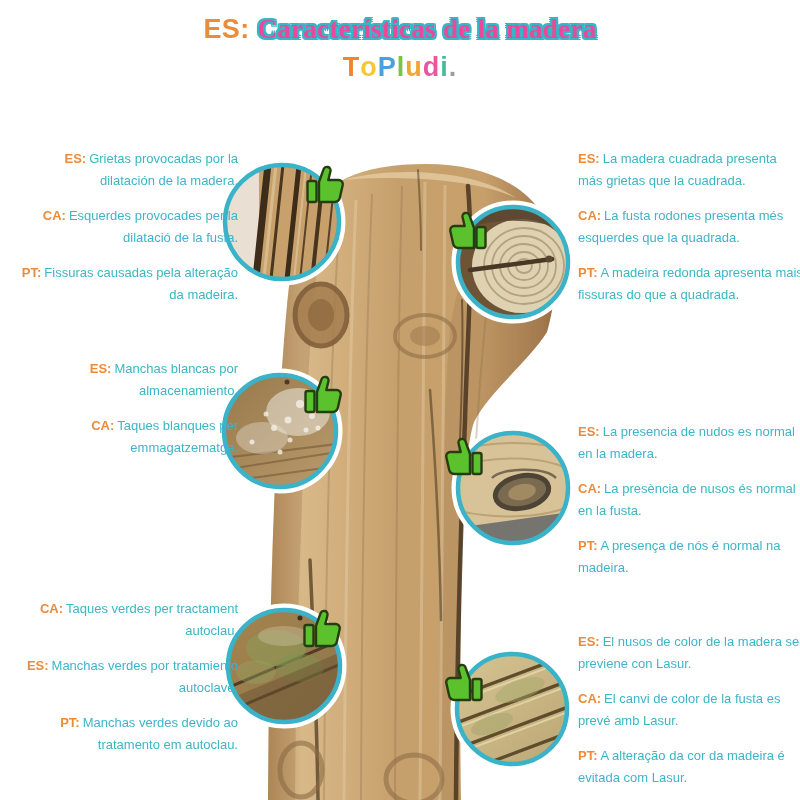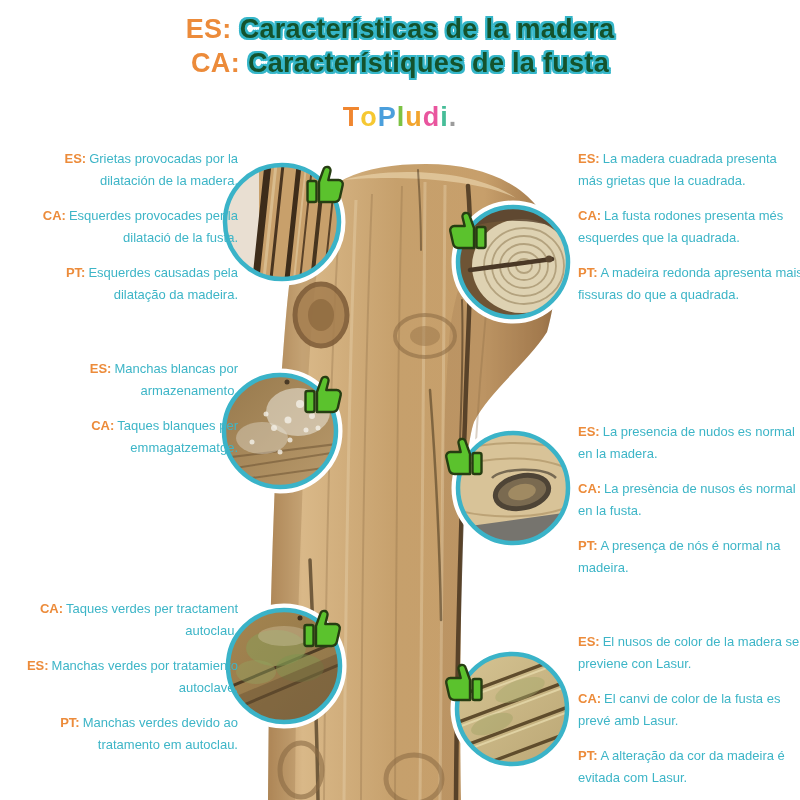--- a/index.html
+++ b/index.html
@@ -10,28 +10,29 @@
   html,body{background:#fff;}
   .canvas{
     position:relative;width:800px;height:800px;background:#ffffff;overflow:hidden;
     font-family:"Liberation Sans","DejaVu Sans",sans-serif;
   }
   
   .title-block{position:absolute;top:12px;left:0;width:100%;text-align:center;}
   .title-line{font-size:27px;font-weight:800;line-height:34px;letter-spacing:.3px;}
   .title-prefix{color:var(--orange);margin-right:8px;}
   .title-text{
-    color:#14532d;
+    color:#ec4899;
     text-shadow:
       -2px -2px 0 var(--title-outline), 2px -2px 0 var(--title-outline),
       -2px  2px 0 var(--title-outline), 2px  2px 0 var(--title-outline),
        0   -2px 0 var(--title-outline), 0    2px 0 var(--title-outline),
       -2px  0   0 var(--title-outline), 2px  0   0 var(--title-outline);
+    font-family: Liberation Serif, serif;
   }
-  .logo{margin-top:22px;font-size:27px;font-weight:800;letter-spacing:1px;}
+  .logo{margin-top:6px;font-size:27px;font-weight:800;letter-spacing:1px;}
   .logo span{display:inline-block;}
   
   .col{position:absolute;width:226px;}
   .col.left{left:12px;text-align:right;}
   .col.right{left:578px;text-align:left;}
   .para{font-size:13px;line-height:22px;color:var(--teal);font-weight:500;margin-bottom:13px;}
   .pfx{color:var(--orange);font-weight:700;margin-right:3px;}
   
   .art{position:absolute;left:0;top:0;width:800px;height:800px;}
 </style>
@@ -261,36 +262,33 @@
       </g>
       <circle cx="512" cy="709" r="55" fill="none" stroke="var(--circle-border)" stroke-width="4.5"></circle>
       <use href="#thumb" transform="translate(483,664) scale(-1,1)"></use>
     </g>
   </svg>
 
   <header class="title-block">
     <div class="title-line">
       <span class="title-prefix">ES:</span><span class="title-text">Características de la madera</span>
     </div>
-    <div class="title-line">
-      <span class="title-prefix">CA:</span><span class="title-text">Característiques de la fusta</span>
-    </div>
     <div class="logo">
       <span style="color: rgb(240, 134, 47);">T</span><span style="color: rgb(246, 200, 50);">o</span><span style="color: rgb(75, 159, 220);">P</span><span style="color: rgb(124, 194, 67);">l</span><span style="color: rgb(242, 165, 46);">u</span><span style="color: rgb(233, 85, 158);">d</span><span style="color: rgb(70, 189, 152);">i</span><span style="color: rgb(156, 156, 156);">.</span>
     </div>
   </header>
 
   <section class="col left" style="top:148px">
     <p class="para"><b class="pfx">ES:</b><span>Grietas provocadas por la dilatación de la madera.</span></p>
     <p class="para"><b class="pfx">CA:</b><span>Esquerdes provocades per la dilatació de la fusta.</span></p>
-    <p class="para"><b class="pfx">PT:</b><span>Esquerdes causadas pela dilatação da madeira.</span></p>
+    <p class="para"><b class="pfx">PT:</b><span>Fissuras causadas pela alteração da madeira.</span></p>
   </section>
 
   <section class="col left" style="top:358px">
-    <p class="para"><b class="pfx">ES:</b><span>Manchas blancas por armazenamento.</span></p>
+    <p class="para"><b class="pfx">ES:</b><span>Manchas blancas por almacenamiento.</span></p>
     <p class="para"><b class="pfx">CA:</b><span>Taques blanques per emmagatzematge.</span></p>
   </section>
 
   <section class="col left" style="top:598px">
     <p class="para"><b class="pfx">CA:</b><span>Taques verdes per tractament autoclau.</span></p>
     <p class="para"><b class="pfx">ES:</b><span>Manchas verdes por tratamiento autoclave.</span></p>
     <p class="para"><b class="pfx">PT:</b><span>Manchas verdes devido ao tratamento em autoclau.</span></p>
   </section>
 
   <section class="col right" style="top:148px">

